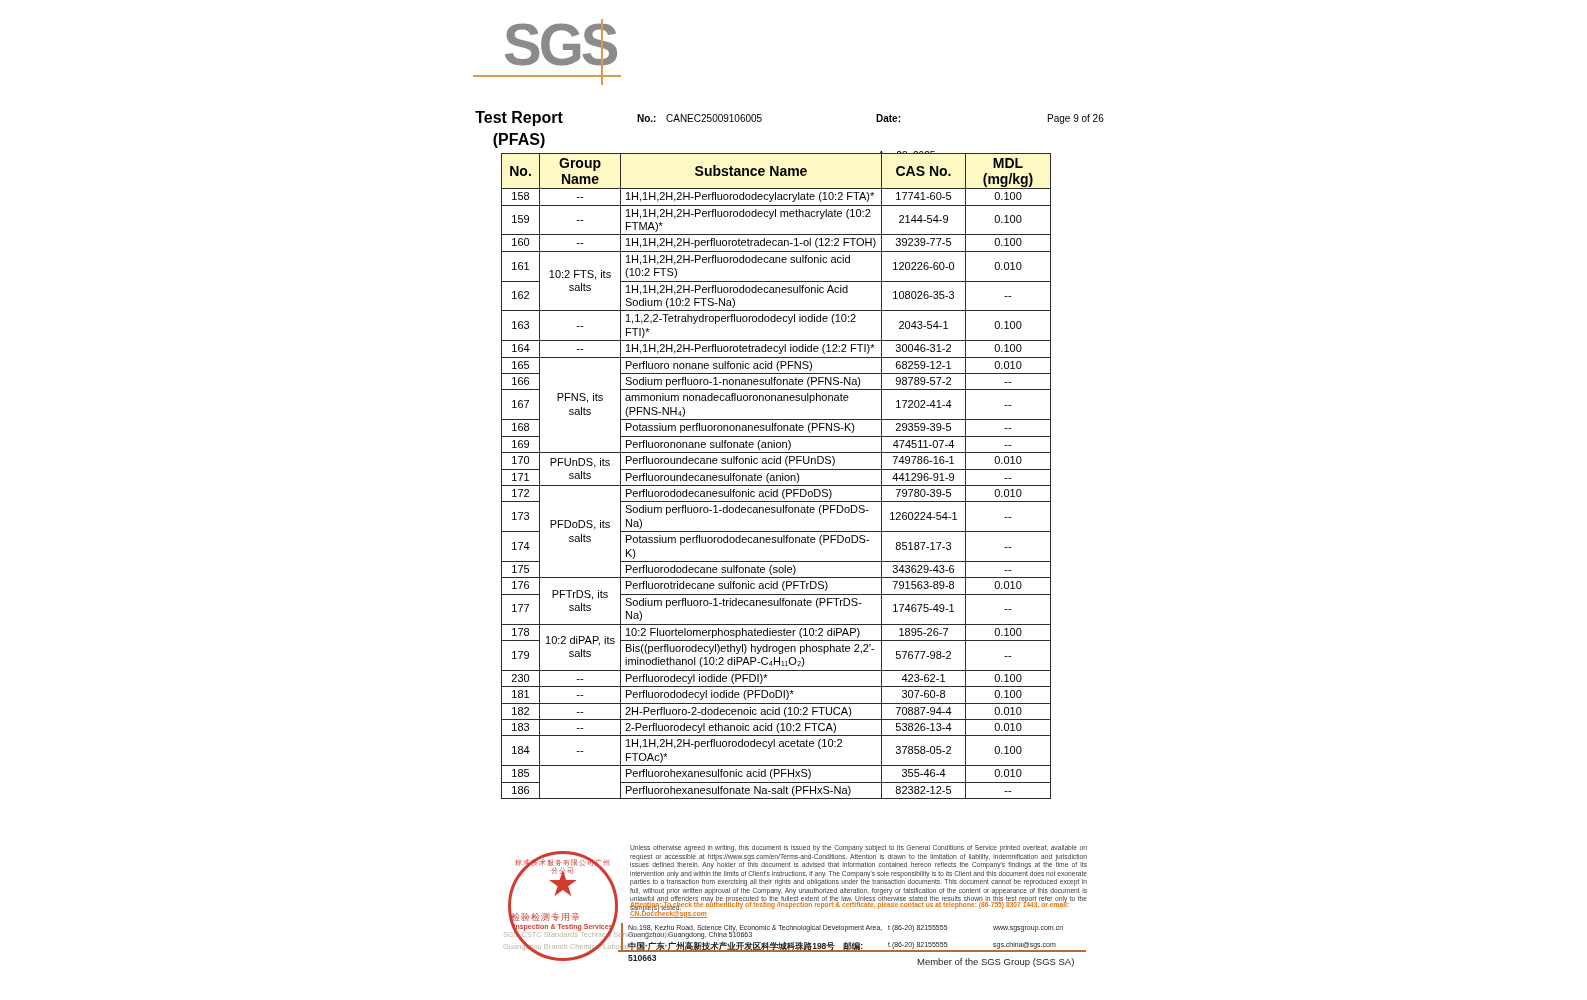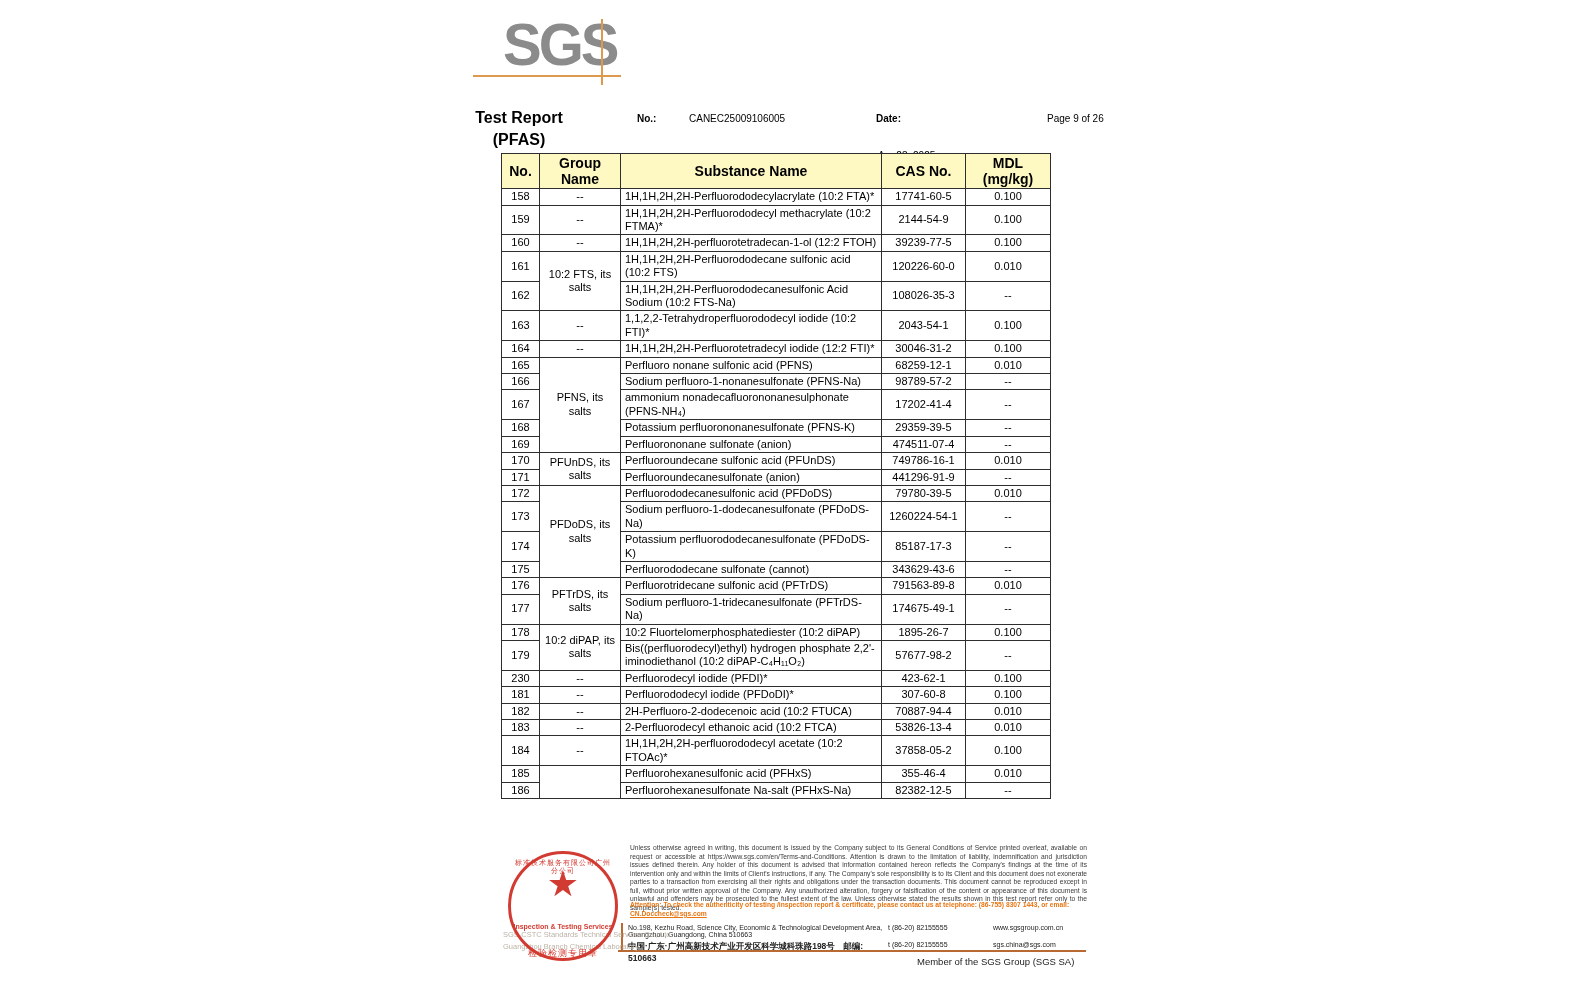--- a/index.html
+++ b/index.html
@@ -18,21 +18,21 @@
   .logo-hline { left:473px; top:75px; width:148px; height:2px; background:#dd9a4e; }
   .logo-vline { left:601px; top:19px; width:2px; height:66px; background:#dd9a4e; }
 
   .report-title {
     left:471px; top:107px; width:96px; text-align:center;
     font-weight:bold; font-size:16px; line-height:1.4; color:#000;
   }
   .meta { top:113px; font-size:10px; color:#000; white-space:nowrap; }
   .meta.b { font-weight:bold; }
   .m-no-label   { left:637px; }
-  .m-no-value   { left:689px; }
+  .m-no-value   { left:666px; }
   .m-date-label { left:837px;margin-left:39px; }
   .m-date-value { left:878px;margin-top:37px; }
   .m-page       { left:1015px;margin-left:32px; }
 
   
   table.report {
     left:501px; top:153px; width:549px; position:absolute;
     border-collapse:collapse; font-size:11px; line-height:1.22; color:#000;
     table-layout:fixed;
   }
@@ -55,21 +55,21 @@
   .stamp { left:508px; top:851px; width:112px; height:112px; z-index:2; }
   .stamp-circle {
     width:104px; height:104px; border:3.5px solid #cf2b20; border-radius:50%;
     position:relative; color:#cf2b20; opacity:0.92; background:rgba(255,255,255,0.0);
   }
   .stamp-ring {
     position:absolute; top:5px; left:4px; right:4px; text-align:center;
     font-size:7px; letter-spacing:1px; color:#cf2b20; line-height:1.1;
   }
   .stamp-star { position:absolute; top:12px; left:0; right:0; text-align:center; font-size:36px; line-height:1; }
-  .stamp-cn   { position:absolute; top:57px; left:0; right:0; text-align:center; font-size:9px; letter-spacing:1px;margin-top:36px; }
+  .stamp-cn   { position:absolute; top:57px; left:0; right:0; text-align:left; font-size:9px; letter-spacing:1px; }
   .stamp-en   { position:absolute; top:69px; left:0; right:0; text-align:center; font-size:7px; font-weight:bold; }
 
   .disclaimer {
     left:630px; top:844px; width:457px; font-size:6.7px; line-height:1.28;
     text-align:justify; color:#3a3a3a;
   }
   .attention {
     left:630px; top:901px; width:457px; font-size:6.7px; line-height:1.3;
     color:#e87511; font-weight:bold;
   }
@@ -228,21 +228,21 @@
         <td class="c">--</td>
       </tr>
       <tr>
         <td class="c">174</td>
         <td class="l">Potassium perfluorododecanesulfonate (PFDoDS-K)</td>
         <td class="c">85187-17-3</td>
         <td class="c">--</td>
       </tr>
       <tr>
         <td class="c">175</td>
-        <td class="l">Perfluorododecane sulfonate (cannot)</td>
+        <td class="l">Perfluorododecane sulfonate (sole)</td>
         <td class="c">343629-43-6</td>
         <td class="c">--</td>
       </tr>
       <tr>
         <td class="c">176</td>
         <td class="c" rowspan="2">PFTrDS, its salts</td>
         <td class="l">Perfluorotridecane sulfonic acid (PFTrDS)</td>
         <td class="c">791563-89-8</td>
         <td class="c">0.010</td>
       </tr>

